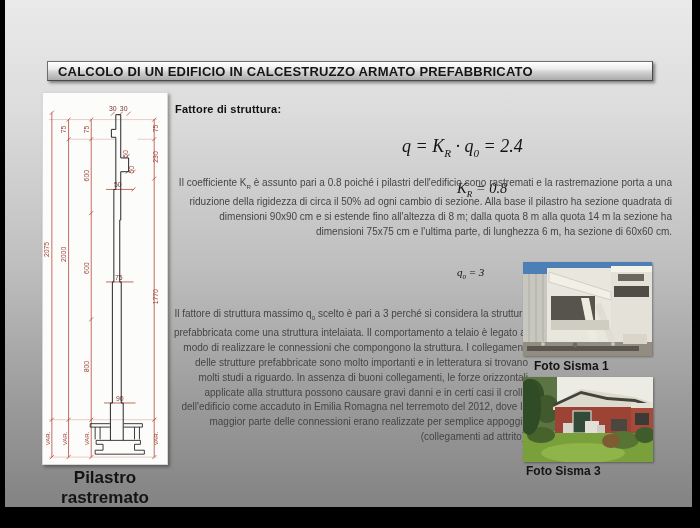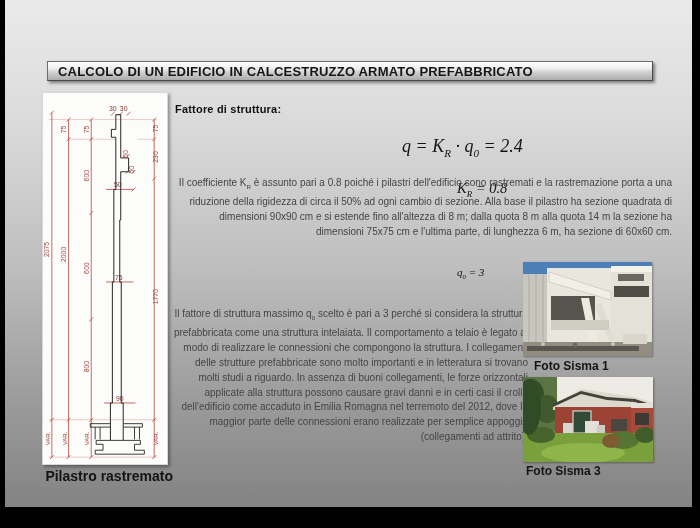--- a/index.html
+++ b/index.html
@@ -19,22 +19,22 @@
     line-height:20px;padding-left:10px;box-sizing:border-box;
     font-size:13px;font-weight:bold;color:#151515;letter-spacing:.2px;white-space:nowrap;
   }
   .panel{
     position:absolute;left:37px;top:92px;width:126px;height:373px;
     background:#fcfcfb;border:1px solid #d8d8d6;box-shadow:2px 2px 3px rgba(0,0,0,.35);
     box-sizing:border-box;
   }
   .panel svg{display:block;width:100%;height:100%;}
   .panel-caption{
-    position:absolute;left:32px;top:468px;width:136px;text-align:right;
-    font-size:14px;font-weight:bold;color:#141414;
+    position:absolute;left:32px;top:468px;width:136px;text-align:center;
+    font-size:17px;font-weight:bold;color:#141414;
   }
   .h-main{position:absolute;left:170px;top:103px;font-size:11px;font-weight:bold;color:#101010;letter-spacing:.2px;}
   .h-sub{position:absolute;font-size:13px;font-weight:bold;color:#101010;letter-spacing:.1px;}
   .h2{left:167px;top:141px;}
   .h3{left:170px;top:269px;}
   .formula{position:absolute;font-family:"Liberation Serif",serif;font-style:italic;color:#131313;}
   .formula sub{font-size:.62em;font-style:italic;}
   .f1{left:397px;top:100px;font-size:18px;margin-top:36px;}
   .f2{left:452px;top:140px;font-size:14.5px;margin-top:40px;}
   .f3{left:452px;top:266px;font-size:11px;}

